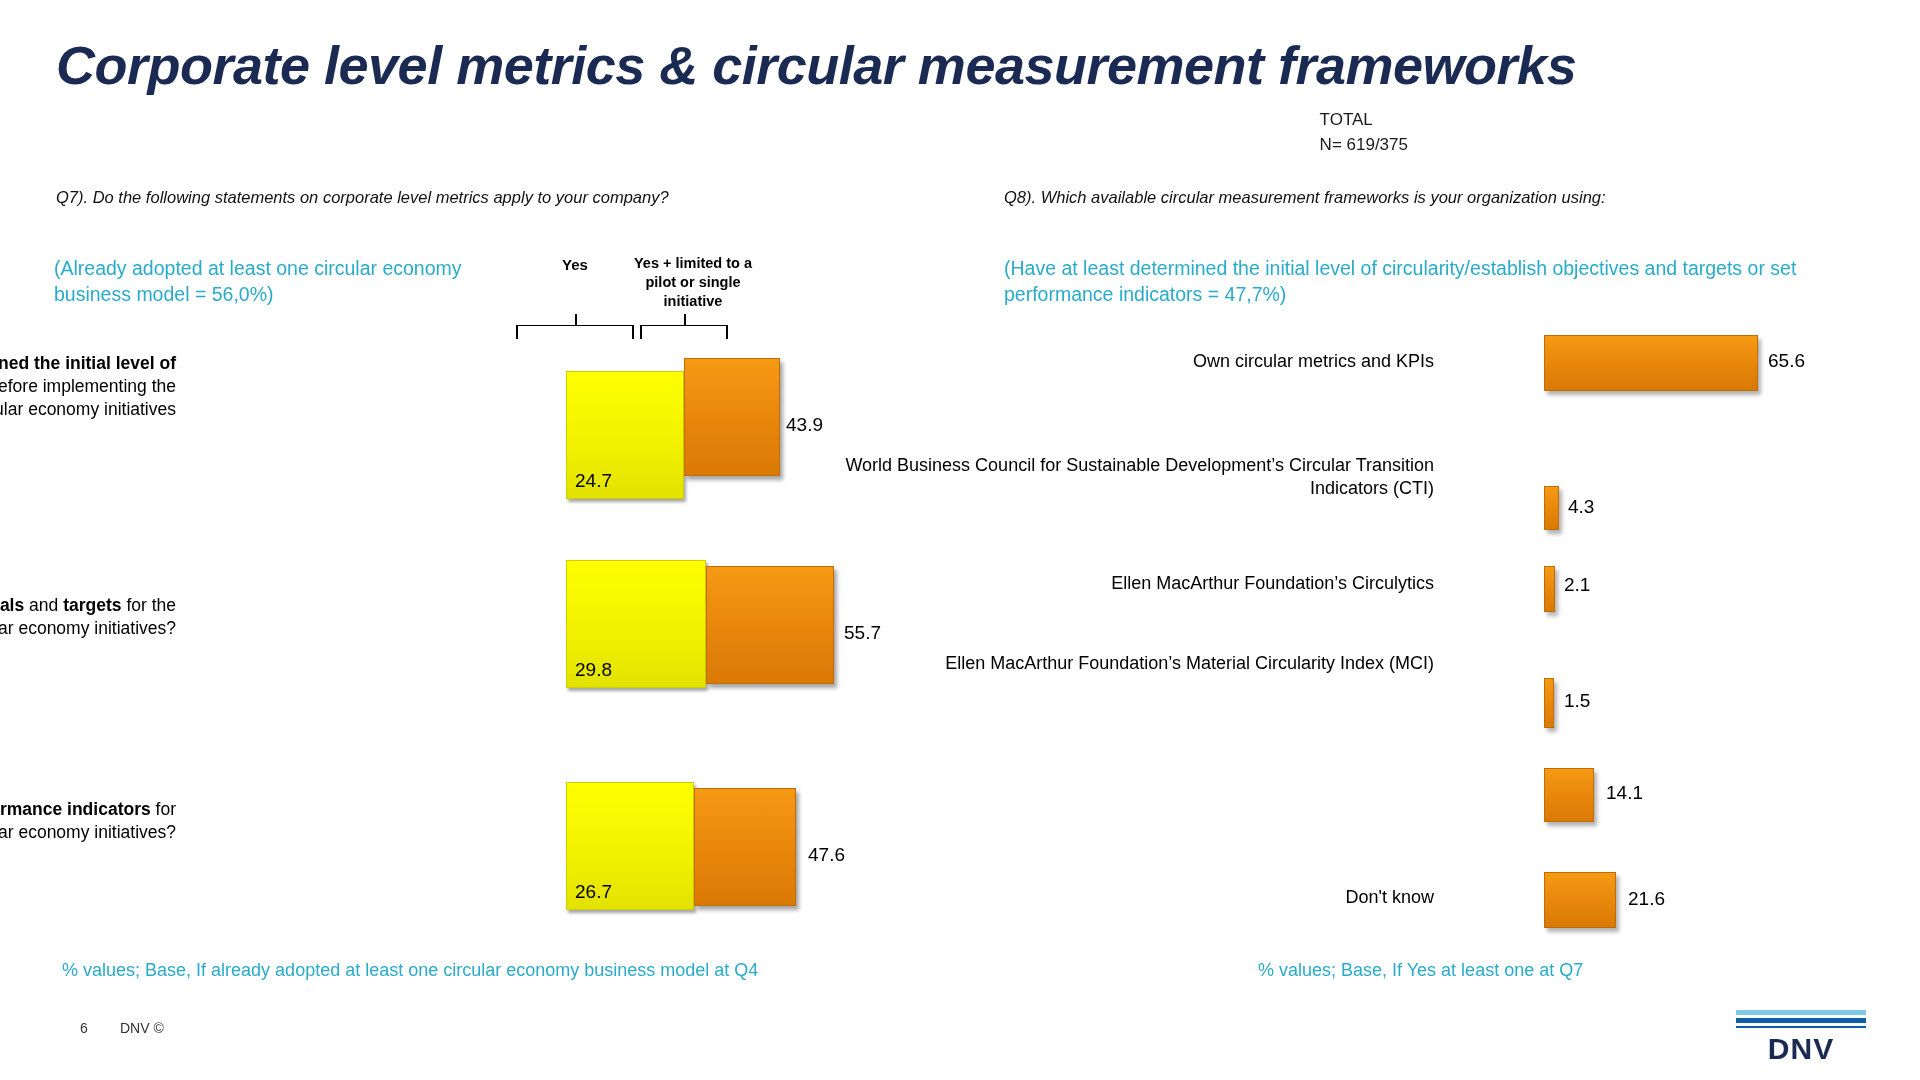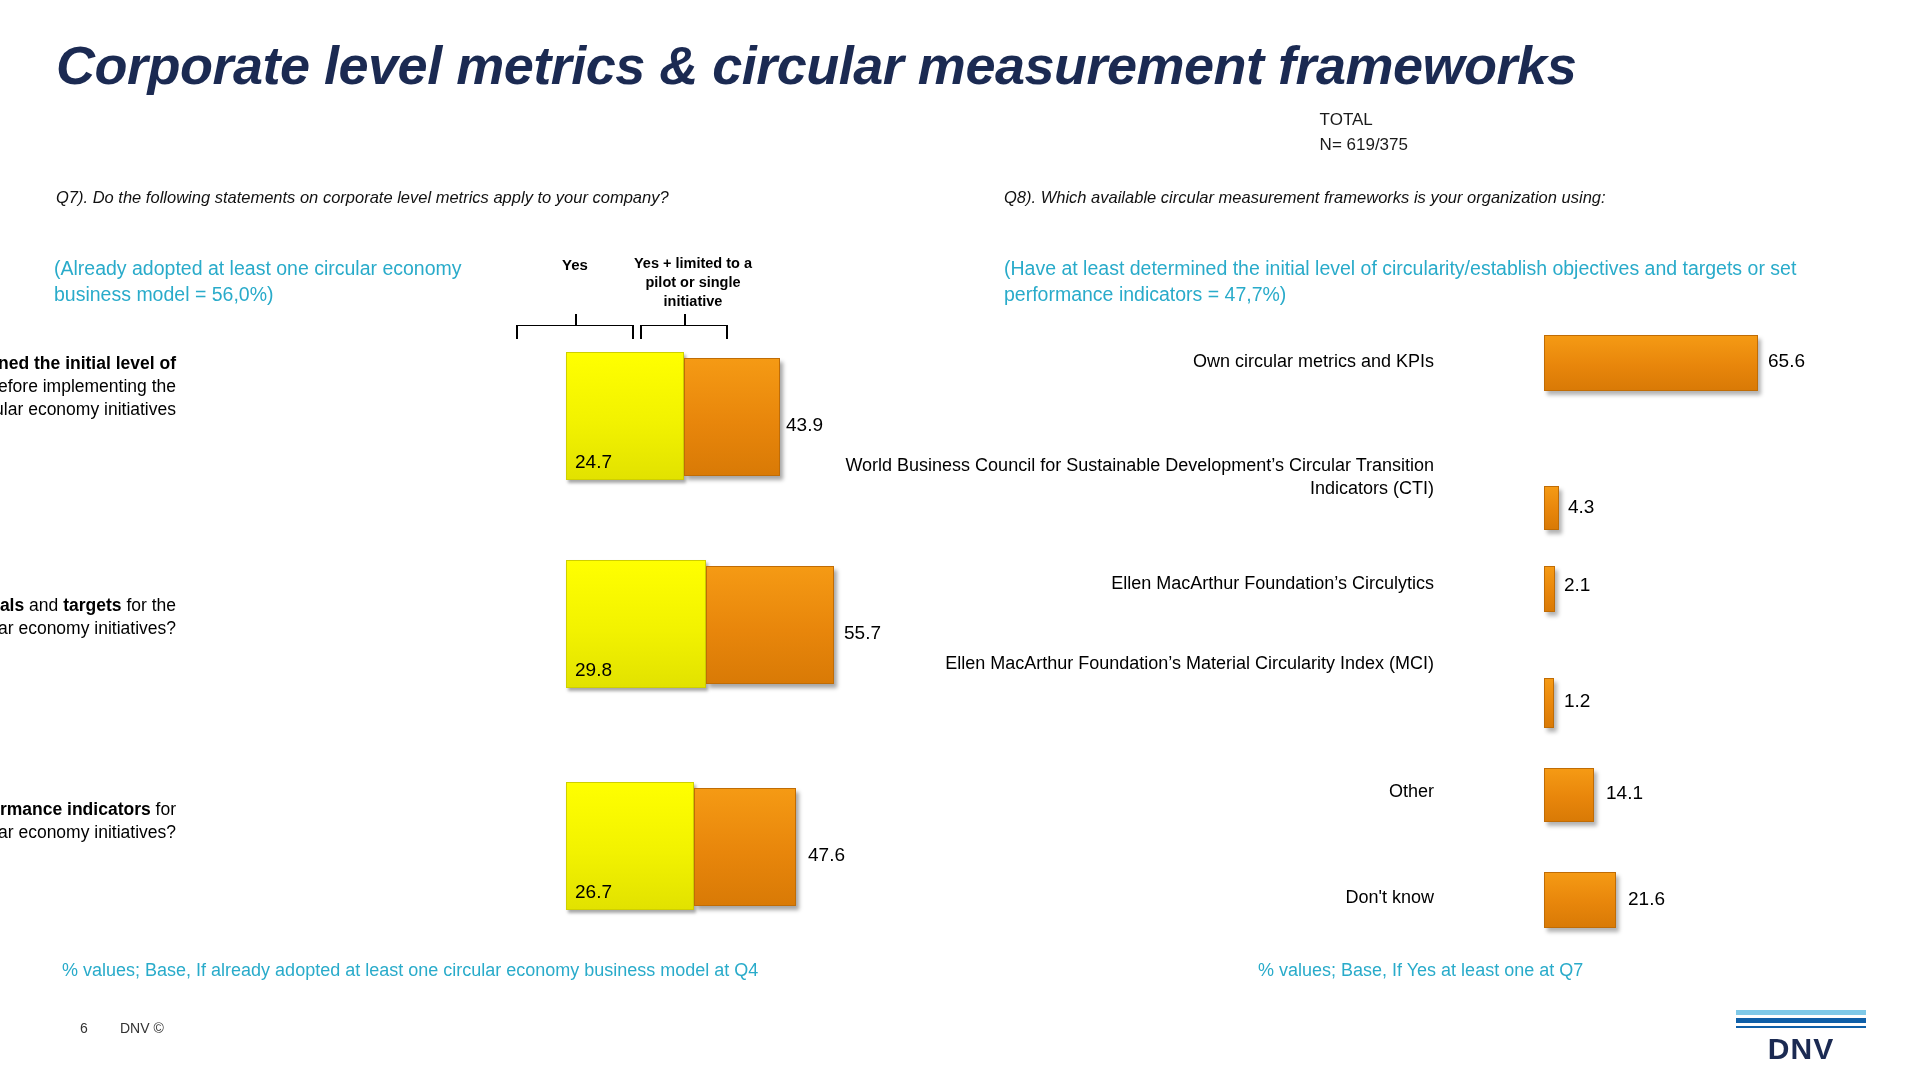--- a/index.html
+++ b/index.html
@@ -258,21 +258,21 @@
   <div class="brace" id="brace-yes">
       <span class="tick"></span>
     </div>
   <div class="brace" id="brace-total">
       <span class="tick"></span>
     </div>
 
   <div class="q7-row" style="top:352px;">
     <div class="q7-label">Has your company <b>determined the initial level of circularity</b> (baseline), before implementing the circular economy initiatives</div>
     <div class="bar-wrap" style="width:214px;">
-      <div class="seg seg-yellow" style="width:118px;">
+      <div class="seg seg-yellow" style="width:118px;margin-top:19px;">
         <span class="seg-val">24.7</span>
       </div>
       <div class="seg seg-orange" style="left:118px; width:96px; top:6px; height:118px;"></div>
     </div>
     <div class="total-val" style="left:730px; top:62px;">43.9</div>
   </div>
 
   <div class="q7-row" style="top:560px;">
     <div class="q7-label" style="top:34px;">Has your company <b>set goals</b> and <b>targets</b> for the circular economy initiatives?</div>
     <div class="bar-wrap" style="width:268px;">
@@ -314,25 +314,24 @@
 
   <div class="q8-row" style="left:884px; top:552px; width:900px;">
     <div class="q8-label" style="right:350px; top:20px;">Ellen MacArthur Foundation’s Circulytics</div>
     <div class="q8-bar" style="left:660px; top:14px; width:9px; height:44px;"></div>
     <div class="q8-val" style="left:680px; top:22px;">2.1</div>
   </div>
 
   <div class="q8-row" style="left:884px; top:648px; width:900px; height:78px;">
     <div class="q8-label" style="right:350px; top:4px;">Ellen MacArthur Foundation’s Material Circularity Index (MCI)</div>
     <div class="q8-bar" style="left:660px; top:30px; width:8px; height:48px;"></div>
-    <div class="q8-val" style="left:680px; top:42px;">1.2</div>
+    <div class="q8-val" style="left:680px; top:42px;">1.5</div>
   </div>
 
   <div class="q8-row" style="left:884px; top:760px; width:900px;">
-    <div class="q8-label" style="right:350px; top:20px;">Other</div>
     <div class="q8-bar" style="left:660px; top:8px; width:48px; height:52px;"></div>
     <div class="q8-val" style="left:722px; top:22px;">14.1</div>
   </div>
 
   <div class="q8-row" style="left:884px; top:868px; width:900px;">
     <div class="q8-label" style="right:350px; top:18px;">Don't know</div>
     <div class="q8-bar" style="left:660px; top:4px; width:70px; height:54px;"></div>
     <div class="q8-val" style="left:744px; top:20px;">21.6</div>
   </div>
 

